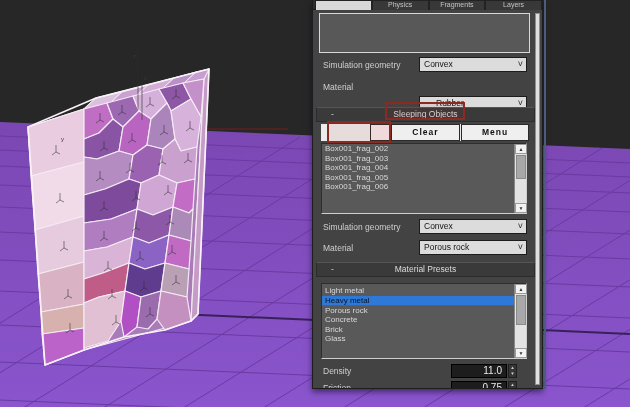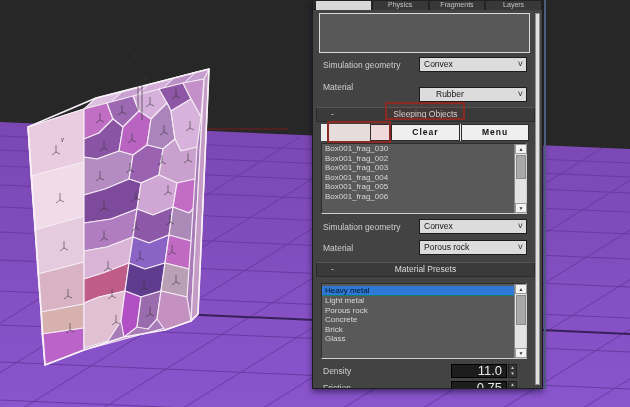--- a/index.html
+++ b/index.html
@@ -37,21 +37,21 @@
        border-right-color:#cfcfcf;border-bottom-color:#cfcfcf;}
   .lst .it{height:9.6px;color:#d8d8d8;font-size:8px;line-height:9.6px;padding-left:3px;white-space:nowrap;}
   .lst .it.sel{background:#2e79d8;color:#08131f;border-bottom:1px solid #17806c;}
   .sbar{position:absolute;right:0;top:0;width:12px;height:100%;background:#e3e3e3;border-left:1px solid #888;}
   .sbar .arr{position:absolute;left:0;width:12px;height:10px;background:#f2f2f2;border:1px solid #9a9a9a;
              color:#333;font-size:5px;text-align:center;line-height:9px;}
   .sbar .arr.up{top:0;} .sbar .arr.dn{bottom:0;}
   .sbar .thumb{position:absolute;left:1px;top:11px;width:10px;height:24px;background:#a8a8a8;border:1px solid #8a8a8a;}
 
   .spinbox{position:absolute;left:138px;width:56px;height:14px;background:#1d1d1d;border:1px solid #000;
-           color:#e8e8e8;font-size:13px;line-height:12px;text-align:right;padding-right:4px;}
+           color:#e8e8e8;font-size:10px;line-height:12px;text-align:right;padding-right:4px;}
   .spinner{position:absolute;left:195px;width:9px;height:14px;background:#353535;border:1px solid #202020;}
   .spinner span{display:block;height:6px;font-size:4.5px;line-height:6px;color:#cfcfcf;text-align:center;}
 
   .panelscroll{position:absolute;right:2px;top:13px;width:5px;height:372px;background:#e0e0e0;border:1px solid #8f8f8f;}
 
   .anno{position:absolute;border:2px solid #8a2a22;background:rgba(160,40,30,0.08);}
   .rightline{position:absolute;left:544px;top:0;width:2px;height:389px;background:#4d5c7c;}
 </style>
 </head>
 <body>
@@ -211,38 +211,37 @@
     </div>
 
     <div class="grpbox"></div>
 
     <div class="rowlab" style="top:60px;">Simulation geometry</div>
     <div class="dd" style="top:57px;">
       <span>Convex</span>
       <span class="chev">˅</span>
     </div>
     <div class="rowlab" style="top:82px;">Material</div>
-    <div class="dd" style="top:87px;padding-left:16px;">
+    <div class="dd" style="top:96px;padding-left:16px;">
       <span>Rubber</span>
       <span class="chev">˅</span>
     </div>
 
     <div class="rollhead" style="top:107px;">
       <span class="minus">-</span>
       <span>Sleeping Objects</span>
     </div>
 
     <div class="btnrow">
       <div class="pbtn addtint" style="left:2px;width:67px;margin-left:47px;">Add</div>
       <div class="pbtn" style="left:140px;width:68px;">Menu</div>
       <div class="pbtn" style="left:70px;width:69px;">Clear</div>
     </div>
 
     <div class="lst" style="top:143px;height:71px;">
-      <div class="it">Box001_frag_030</div>
       <div class="it">Box001_frag_002</div>
       <div class="it">Box001_frag_003</div>
       <div class="it">Box001_frag_004</div>
       <div class="it">Box001_frag_005</div>
       <div class="it">Box001_frag_006</div>
       <div class="sbar">
         <div class="arr up">▲</div>
         <div class="thumb"></div>
         <div class="arr dn">▼</div>
       </div>
@@ -258,22 +257,22 @@
       <span>Porous rock</span>
       <span class="chev">˅</span>
     </div>
 
     <div class="rollhead" style="top:262px;">
       <span class="minus">-</span>
       <span>Material Presets</span>
     </div>
 
     <div class="lst" style="top:283px;height:76px;padding-top:2px;">
+      <div class="it">Light metal</div>
       <div class="it sel" style="height:10px;line-height:10px;">Heavy metal</div>
-      <div class="it">Light metal</div>
       <div class="it">Porous rock</div>
       <div class="it">Concrete</div>
       <div class="it">Brick</div>
       <div class="it">Glass</div>
       <div class="sbar">
         <div class="arr up">▲</div>
         <div class="thumb" style="height:30px;"></div>
         <div class="arr dn">▼</div>
       </div>
     </div>

